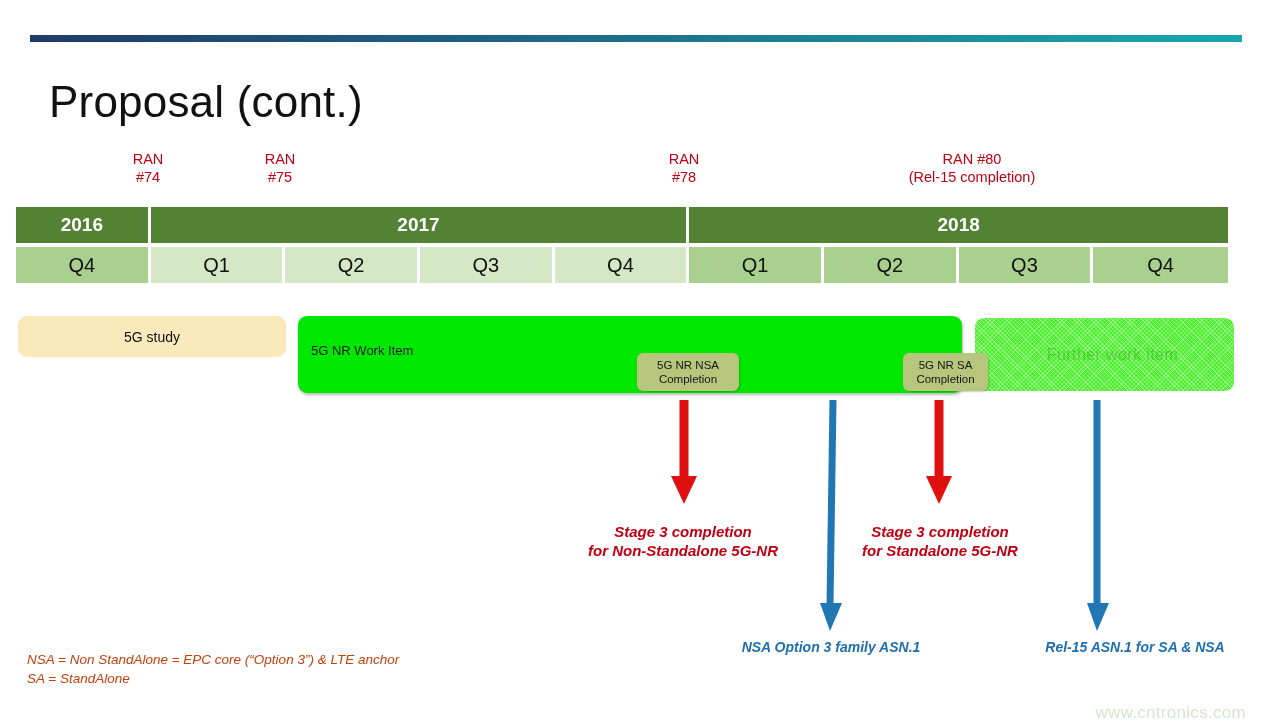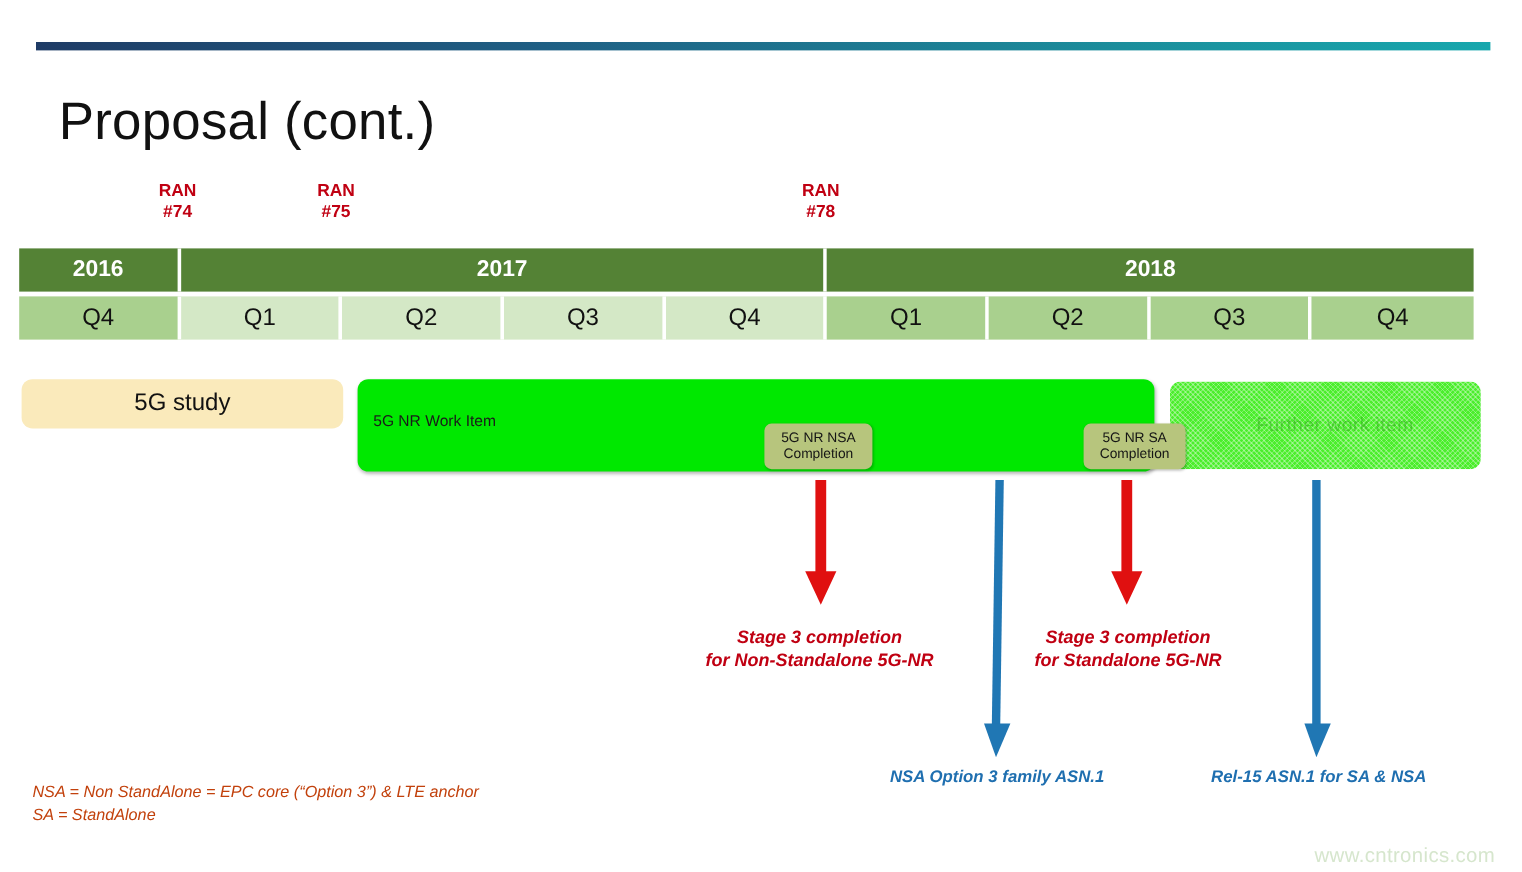--- a/index.html
+++ b/index.html
@@ -19,21 +19,21 @@
 
   
   .page-title{
     position:absolute;left:29px;top:78px;
     font-size:44px;line-height:48px;color:#111111;font-weight:400;
     letter-spacing:.2px;white-space:nowrap;margin-left:20px;
   }
 
   
   .ran-label{
-    position:absolute;text-align:center;color:#c00012;font-weight:bold;
+    position:absolute;text-align:center;color:#c00012;font-weight:normal;
     font-size:14.5px;line-height:17.5px;white-space:pre-line;
   }
 
   
   .timeline{position:absolute;left:16px;top:207px;width:1212px;}
   .year-row,.quarter-row{display:flex;width:100%;}
   .year-row{height:36px;}
   .quarter-row{height:36px;margin-top:4px;}
   .year-cell{
     background:#548235;color:#ffffff;font-weight:bold;font-size:19px;
@@ -49,21 +49,21 @@
   .q-cell:last-child{border-right:none;}
   .q-mid{background:#a9d08e;}
   .q-light{background:#d4e8c6;}
 
   
   .bar{position:absolute;border-radius:9px;box-sizing:border-box;}
   .bar-study{
     left:18px;top:316px;width:268px;height:41px;
     background:#faeabb;
     display:flex;align-items:center;justify-content:center;
-    font-size:20px;color:#111111;
+    font-size:14px;color:#111111;
   }
   .bar-wi{
     left:298px;top:316px;width:664px;height:77px;
     background:#00e800;
     box-shadow:1px 2px 3px rgba(0,0,0,.28);
   }
   .bar-wi-label{
     position:absolute;left:311px;top:343px;
     font-size:13px;color:#1a1a1a;
   }
@@ -79,21 +79,21 @@
     font-size:16px;color:#2da01a;opacity:.45;letter-spacing:.4px;margin-left:16px;
   }
 
   
   .chip{
     position:absolute;border-radius:6px;background:#b7c57d;
     display:flex;flex-direction:column;align-items:center;justify-content:center;
     font-size:11.5px;line-height:14px;color:#151515;text-align:center;
     box-shadow:1px 1px 2px rgba(0,0,0,.2);
   }
-  .chip-nsa{left:637px;top:353px;width:90px;height:38px;}
+  .chip-nsa{left:637px;top:353px;width:102px;height:38px;}
   .chip-sa{left:903px;top:353px;width:85px;height:38px;}
 
   
   .arrow{position:absolute;}
   .ann-red{
     position:absolute;text-align:center;color:#c00012;
     font-style:italic;font-weight:bold;font-size:15px;line-height:19px;
     white-space:pre-line;
   }
   .ann-blue{
@@ -121,20 +121,22 @@
   <div class="accent-rule"></div>
 
   <div class="page-title">Proposal (cont.)</div>
 
   <div class="ran-label" style="left:101px;top:151px;width:94px;">RAN
 #74</div>
   <div class="ran-label" style="left:233px;top:151px;width:94px;">RAN
 #75</div>
   <div class="ran-label" style="left:637px;top:151px;width:94px;">RAN
 #78</div>
+  <div class="ran-label" style="left:862px;top:151px;width:220px;">RAN #80
+(Rel-15 completion)</div>
 
   <div class="timeline">
     <div class="year-row">
       <div class="year-cell" style="width:11.111%;">2016</div>
       <div class="year-cell" style="width:44.444%;">2017</div>
       <div class="year-cell" style="width:44.445%;">2018</div>
     </div>
     <div class="quarter-row">
       <div class="q-cell q-mid" style="width:11.111%;">Q4</div>
       <div class="q-cell q-light" style="width:11.111%;">Q1</div>
@@ -185,20 +187,20 @@
     <path d="M15 0 L15 206" stroke="#2077b4" stroke-width="7" fill="none"></path>
     <path d="M15 231 L5 203 L27 203 Z" fill="#2077b4"></path>
   </svg>
 
   <div class="ann-red" style="left:563px;top:522px;width:240px;">Stage 3 completion
 for Non-Standalone 5G-NR</div>
   <div class="ann-red" style="left:835px;top:522px;width:210px;">Stage 3 completion
 for Standalone 5G-NR</div>
 
   <div class="ann-blue" style="left:700px;top:638px;width:262px;">NSA Option 3  family ASN.1</div>
-  <div class="ann-blue" style="left:968px;top:638px;width:262px;">Rel-15 ASN.1 for SA &amp; NSA</div>
+  <div class="ann-blue" style="left:1004px;top:638px;width:262px;">Rel-15 ASN.1 for SA &amp; NSA</div>
 
   <div class="footnote">NSA = Non StandAlone = EPC core (“Option 3”) &amp; LTE anchor
 SA = StandAlone</div>
 
   <div class="watermark">www.cntronics.com</div>
 
 </div>
 
 </body></html>

